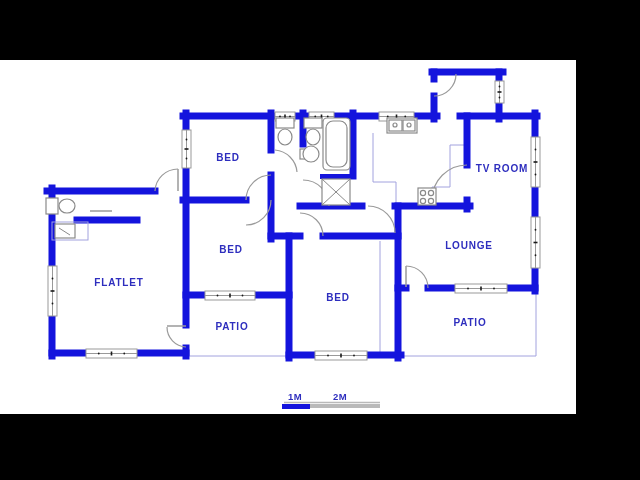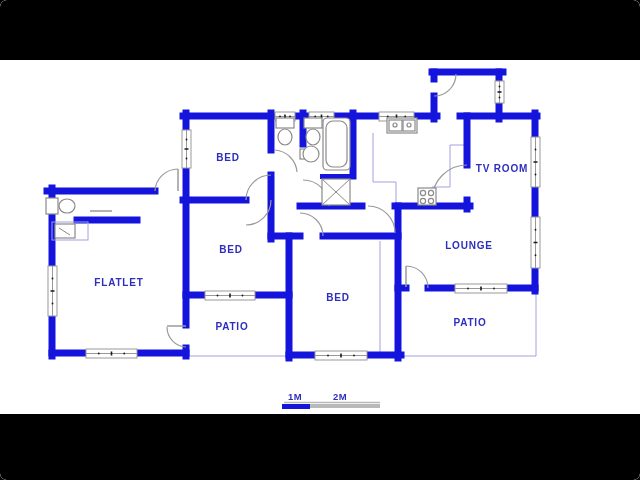--- a/index.html
+++ b/index.html
@@ -1,17 +1,17 @@
 <!DOCTYPE html>
 <html><head>
 <meta charset="utf-8">
 <style>
   html,body{margin:0;padding:0;background:#000;}
-  .stage{position:relative;width:640px;height:480px;background:#fff;overflow:hidden;
-         font-family:"Liberation Sans", sans-serif;border-radius:7px;}
+  .stage{position:relative;width:576px;height:480px;background:#fff;overflow:hidden;
+         font-family:"Liberation Sans", sans-serif;}
   svg{position:absolute;left:0;top:0;}
   .room-label{font-family:"Liberation Sans", sans-serif;font-weight:bold;font-size:10px;letter-spacing:0.8px;}
   .scale-label{font-family:"Liberation Sans", sans-serif;font-weight:bold;font-size:9.5px;letter-spacing:0.5px;}
 </style>
 </head>
 <body>
 
 <div class="stage">
   <svg id="plan" width="640" height="480" viewBox="0 0 640 480">
       <rect x="0" y="0" width="640" height="480" fill="#ffffff"></rect>

